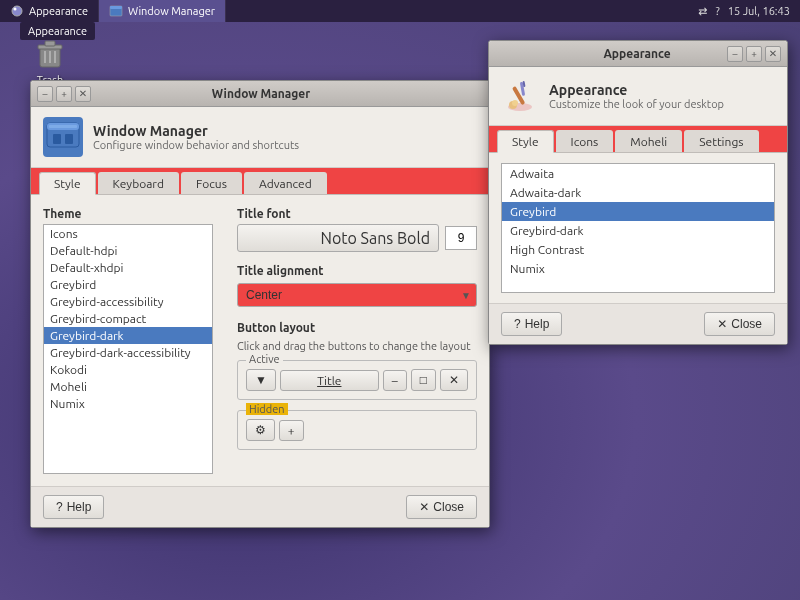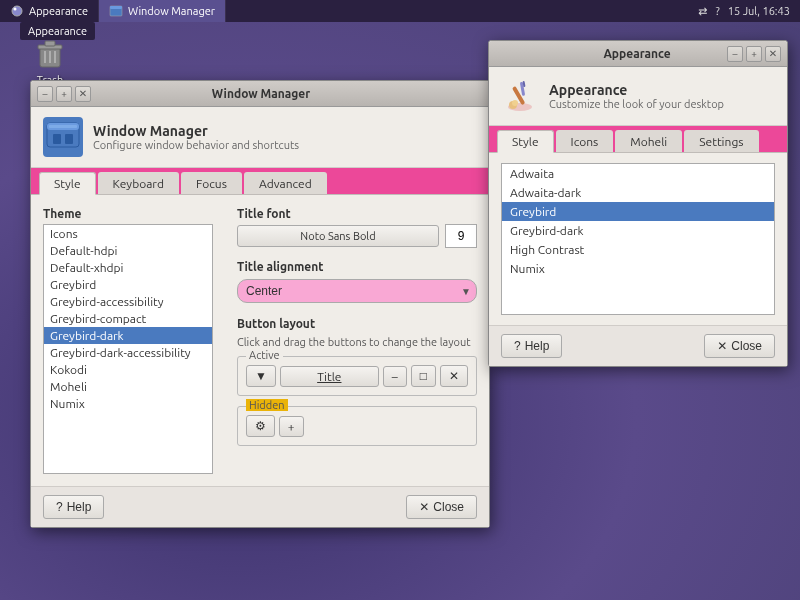--- a/index.html
+++ b/index.html
@@ -172,21 +172,21 @@
     }
     .wm-header-text p {
       font-size: 11px;
       color: #666;
     }
 
     
     .tabs {
       display: flex;
       border-bottom: 1px solid #c0bcb8;
-      background: #ec4899;
+      background: #ef4444;
       padding: 4px 8px 0;
       gap: 2px;
     }
     .tab {
       padding: 4px 14px;
       font-size: 12px;
       color: #333;
       cursor: pointer;
       border: 1px solid transparent;
       border-bottom: none;
@@ -243,23 +243,23 @@
       align-items: center;
       gap: 6px;
       margin-bottom: 12px;
     }
     .font-btn {
       flex: 1;
       padding: 4px 8px;
       background: linear-gradient(to bottom, #f5f3f0, #e0ddd8);
       border: 1px solid #aaa;
       border-radius: 3px;
-      font-size: 11px;
-      color: #333;
-      text-align: center;
+      font-size: 16px;
+      color: #333;
+      text-align: right;
       cursor: pointer;
     }
     .font-size-box {
       width: 32px;
       text-align: center;
       padding: 4px;
       border: 1px solid #aaa;
       background: #fff;
       font-size: 12px;
     }
@@ -271,25 +271,25 @@
       margin-bottom: 6px;
     }
     .select-row {
       position: relative;
       margin-bottom: 14px;
     }
     .select-box {
       width: 100%;
       padding: 4px 28px 4px 8px;
       border: 1px solid #aaa;
-      background: #f9a8d4;
+      background: #ef4444;
       font-size: 12px;
       color: #333;
       appearance: none;
-      border-radius: 10px;
+      border-radius: 3px;
       cursor: pointer;
     }
     .select-arrow {
       position: absolute;
       right: 6px;
       top: 50%;
       transform: translateY(-50%);
       font-size: 10px;
       color: #555;
       pointer-events: none;
@@ -401,21 +401,21 @@
     }
     .ap-header-text p {
       font-size: 11px;
       color: #666;
     }
 
     .ap-theme-list {
       border: 1px solid #aaa;
       background: #fff;
       margin: 10px 12px;
-      height: 152px;
+      height: 130px;
       overflow-y: auto;
     }
     .ap-theme-item {
       padding: 3px 8px;
       font-size: 12px;
       color: #333;
       cursor: pointer;
     }
     .ap-theme-item.selected {
       background: #4a7abf;

